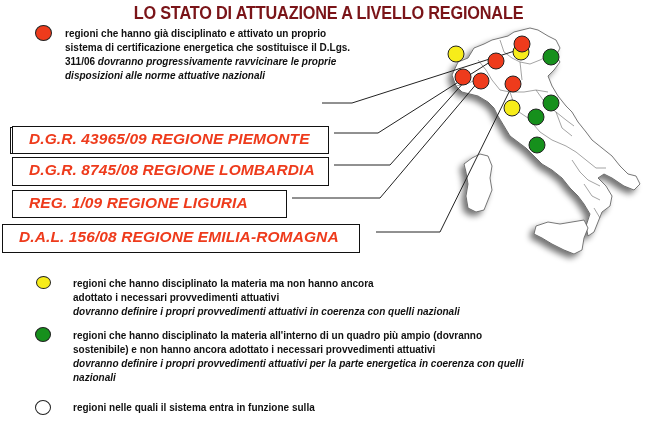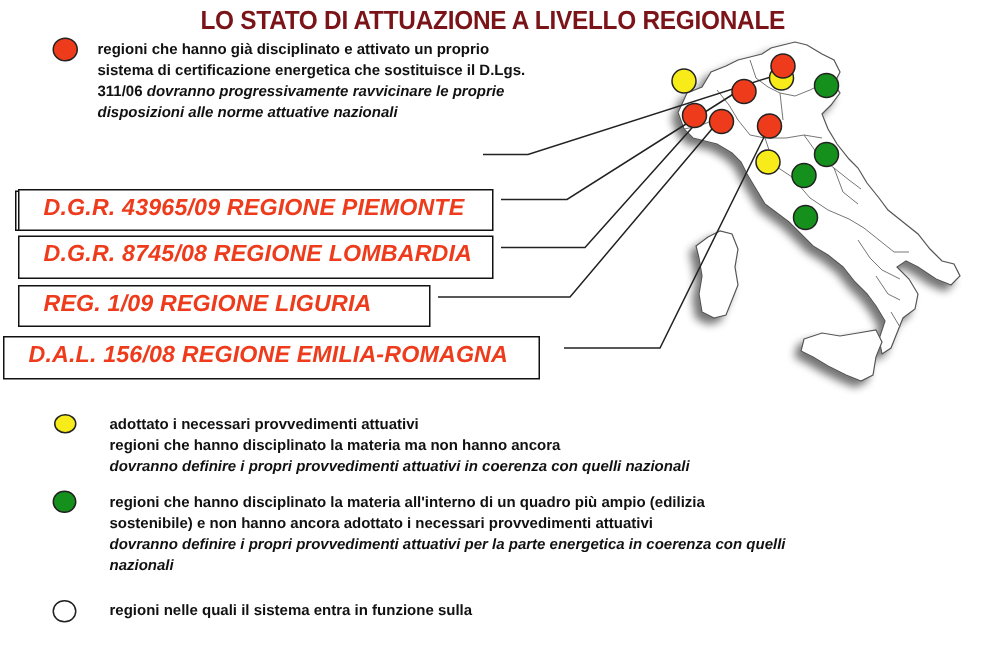--- a/index.html
+++ b/index.html
@@ -88,28 +88,28 @@
 </div>
 
 <div class="law-box" style="left:10px; top:95px; width:262px; height:27px;margin-top:32px;">DEL. 2923/07 PROV. AUT. BOLZANO</div>
 <div class="law-box" style="left:12px; top:126px; width:317px; height:28px;">D.G.R. 43965/09 REGIONE PIEMONTE</div>
 <div class="law-box" style="left:12px; top:157px; width:317px; height:29px;">D.G.R. 8745/08 REGIONE LOMBARDIA</div>
 <div class="law-box" style="left:12px; top:190px; width:275px; height:28px;">REG. 1/09 REGIONE LIGURIA</div>
 <div class="law-box" style="left:2px; top:224px; width:358px; height:29px;">D.A.L. 156/08 REGIONE EMILIA-ROMAGNA</div>
 
 <div class="dot" style="left:36px; top:276px; width:15px; height:13px; background:#f7ec1a;"></div>
 <div class="legend-text" style="left:73px; top:277px; width:560px;">
+  <div class="b">regioni che hanno disciplinato la materia ma non hanno ancora</div>
   <div class="b">adottato i necessari provvedimenti attuativi</div>
-  <div class="b">regioni che hanno disciplinato la materia ma non hanno ancora</div>
   <div class="i">dovranno definire i propri provvedimenti attuativi in coerenza con quelli nazionali</div>
 </div>
 
 <div class="dot" style="left:35px; top:327px; width:16px; height:15px; background:#16901c;"></div>
 <div class="legend-text" style="left:73px; top:329px; width:580px;">
-  <div class="b">regioni che hanno disciplinato la materia all'interno di un quadro più ampio (edilizia</div>
+  <div class="b">regioni che hanno disciplinato la materia all'interno di un quadro più ampio (dovranno</div>
   <div class="b">sostenibile) e non hanno ancora adottato i necessari provvedimenti attuativi</div>
   <div class="i">dovranno definire i propri provvedimenti attuativi per la parte energetica in coerenza con quelli</div>
   <div class="i">nazionali</div>
 </div>
 
 <div class="dot" style="left:35px; top:400px; width:16px; height:15px; background:#ffffff;"></div>
 <div class="legend-text" style="left:73px; top:401px; width:560px;">
   <div class="b">regioni nelle quali il sistema entra in funzione sulla</div>
 </div>
 

